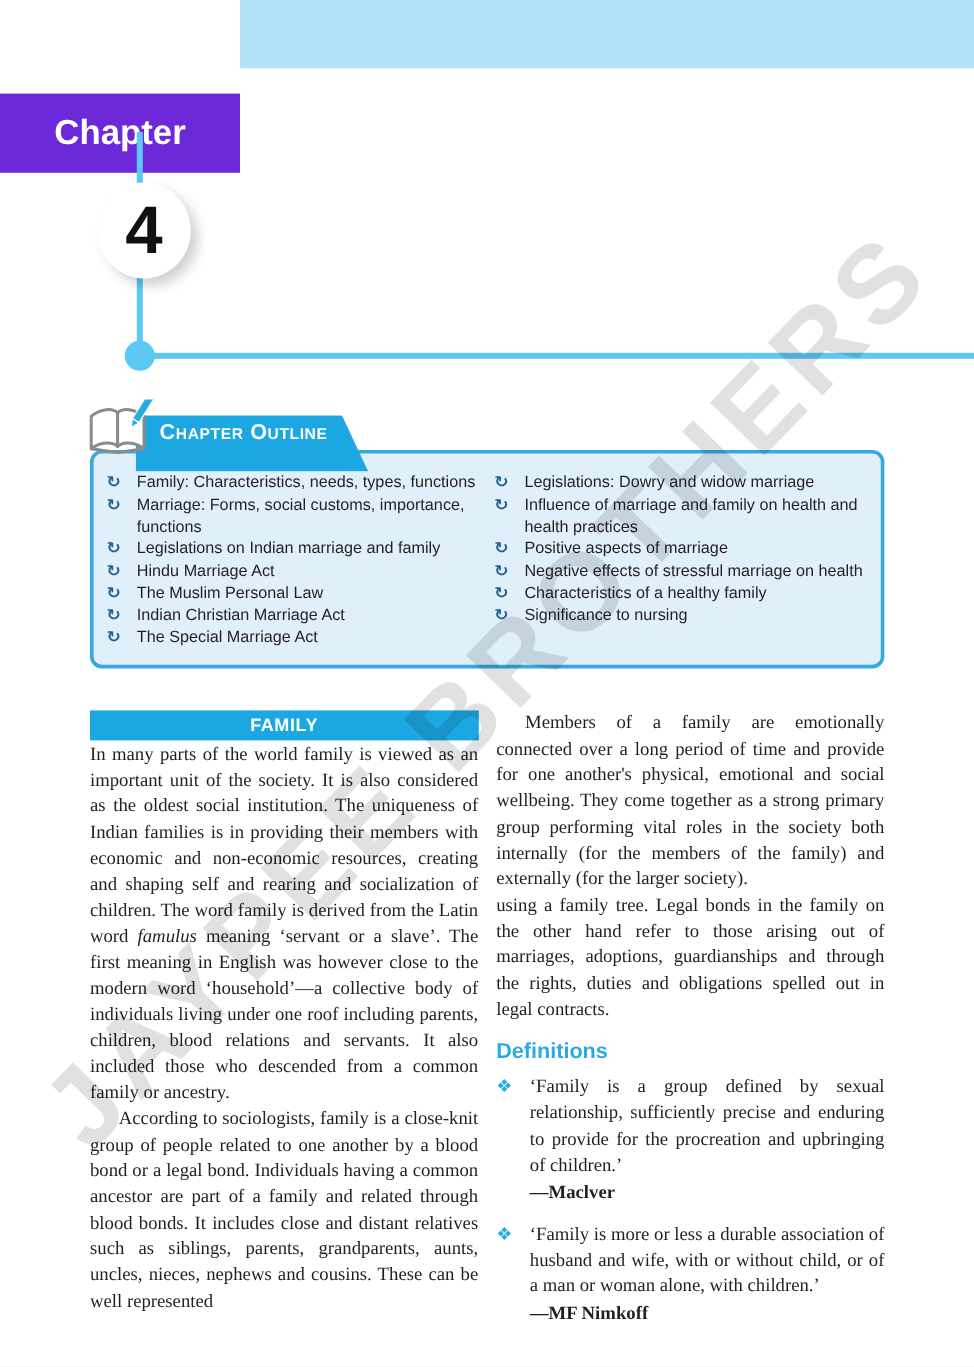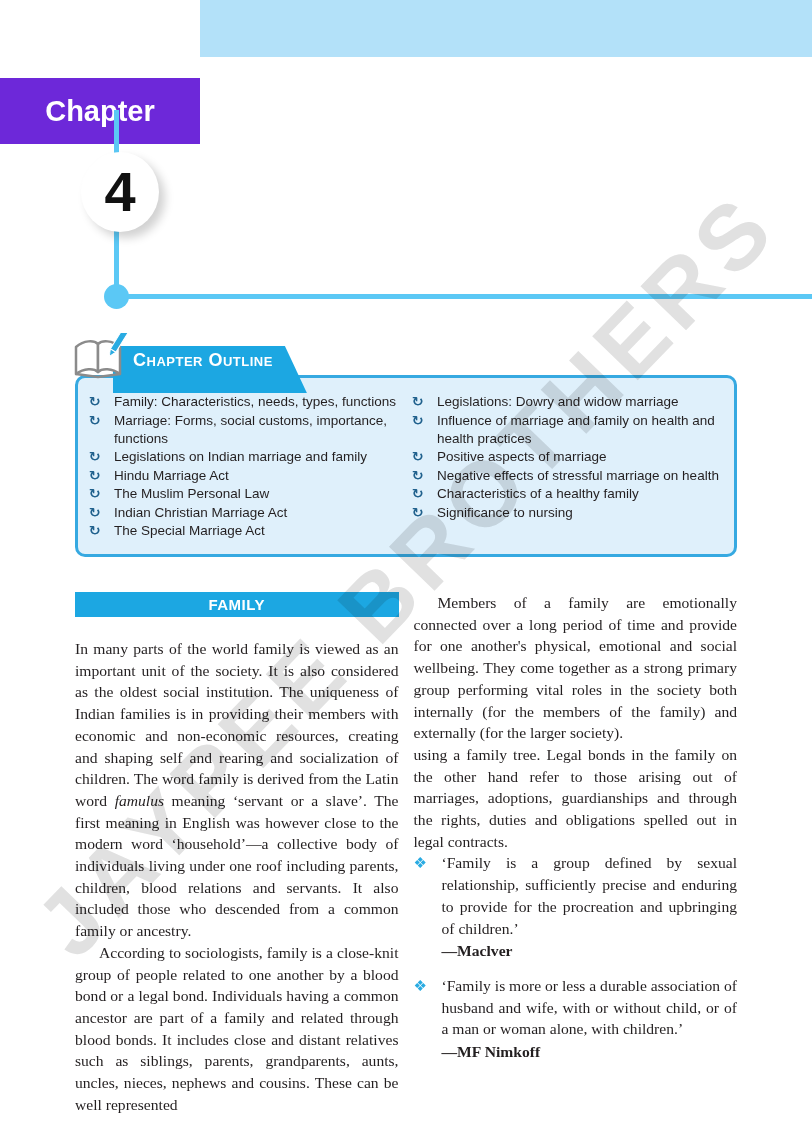--- a/index.html
+++ b/index.html
@@ -57,21 +57,21 @@
     display:flex; align-items:flex-start;
     font-family:"Liberation Sans","DejaVu Sans",sans-serif;
     font-size:13.5px; line-height:18px; color:#231f20; margin-bottom:0.5px;
   }
   .o-bullet { flex:0 0 24px; color:#20618d; font-size:13px; line-height:18px; font-weight:700; transform:scaleX(1.1); }
   .o-text { flex:1; padding-right:4px; }
   
   .body-wrap { position:absolute; left:75px; top:592px; width:662px; display:flex; gap:15px; }
   .col { width:324px; }
   .family-bar {
-    height:25px; background:#1ca7e2; color:#ffffff; margin-bottom:21px;
+    height:25px; background:#1ca7e2; color:#ffffff; margin-bottom:1px;
     display:flex; align-items:center; justify-content:center;
     font-family:"Liberation Sans","DejaVu Sans",sans-serif;
     font-size:15px; font-weight:700; letter-spacing:.5px;
   }
   .body-p {
     font-size:15.6px; line-height:21.7px; text-align:justify; color:#231f20;
   }
   .body-p.indent { text-indent:24px; }
   .defs-heading {
     margin:14px 0 8px 0;
@@ -187,20 +187,21 @@
 
   <div class="body-wrap">
     <div class="col">
       <div class="family-bar">FAMILY</div>
       <p class="body-p">In many parts of the world family is viewed as an important unit of the society. It is also considered as the oldest social institution. The uniqueness of Indian families is in providing their members with economic and non-economic resources, creating and shaping self and rearing and socialization of children. The word family is derived from the Latin word <i>famulus</i> meaning ‘servant or a slave’. The first meaning in English was however close to the modern word ‘household’—a collective body of individuals living under one roof including parents, children, blood relations and servants. It also included those who descended from a common family or ancestry.</p>
       <p class="body-p indent">According to sociologists, family is a close-knit group of people related to one another by a blood bond or a legal bond. Individuals having a common ancestor are part of a family and related through blood bonds. It includes close and distant relatives such as siblings, parents, grandparents, aunts, uncles, nieces, nephews and cousins. These can be well represented</p>
     </div>
     <div class="col">
       <p class="body-p indent">Members of a family are emotionally connected over a long period of time and provide for one another's physical, emotional and social wellbeing. They come together as a strong primary group performing vital roles in the society both internally (for the members of the family) and externally (for the larger society).</p>
       <p class="body-p">using a family tree. Legal bonds in the family on the other hand refer to those arising out of marriages, adoptions, guardianships and through the rights, duties and obligations spelled out in legal contracts.</p>
+      <h2 class="defs-heading">Definitions</h2>
       <div>
           <div class="def-item">
           <span class="d-bullet">❖</span>
           <div class="d-body">
             <p class="d-text">‘Family is a group defined by sexual relationship, sufficiently precise and enduring to provide for the procreation and upbringing of children.’</p>
             <p class="d-author">—Maclver</p>
           </div>
         </div>
           <div class="def-item">
           <span class="d-bullet">❖</span>

